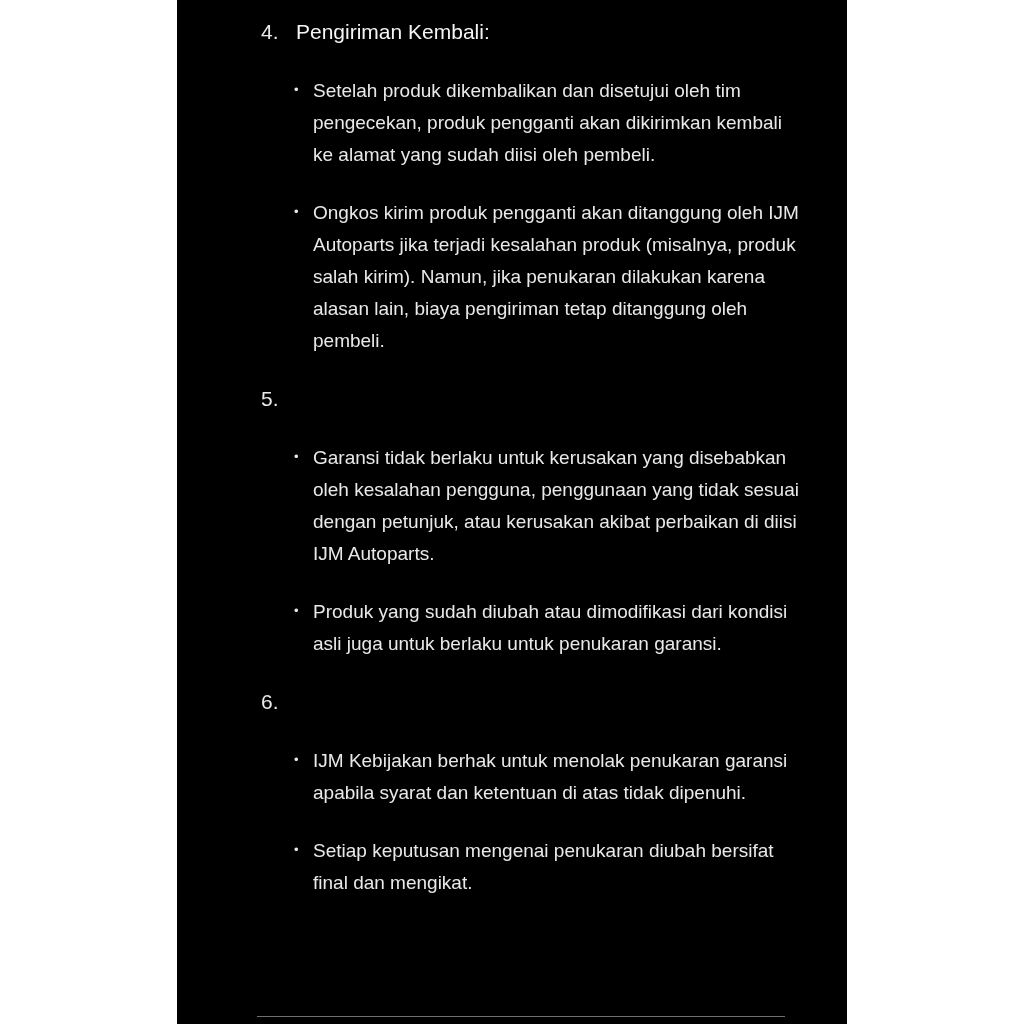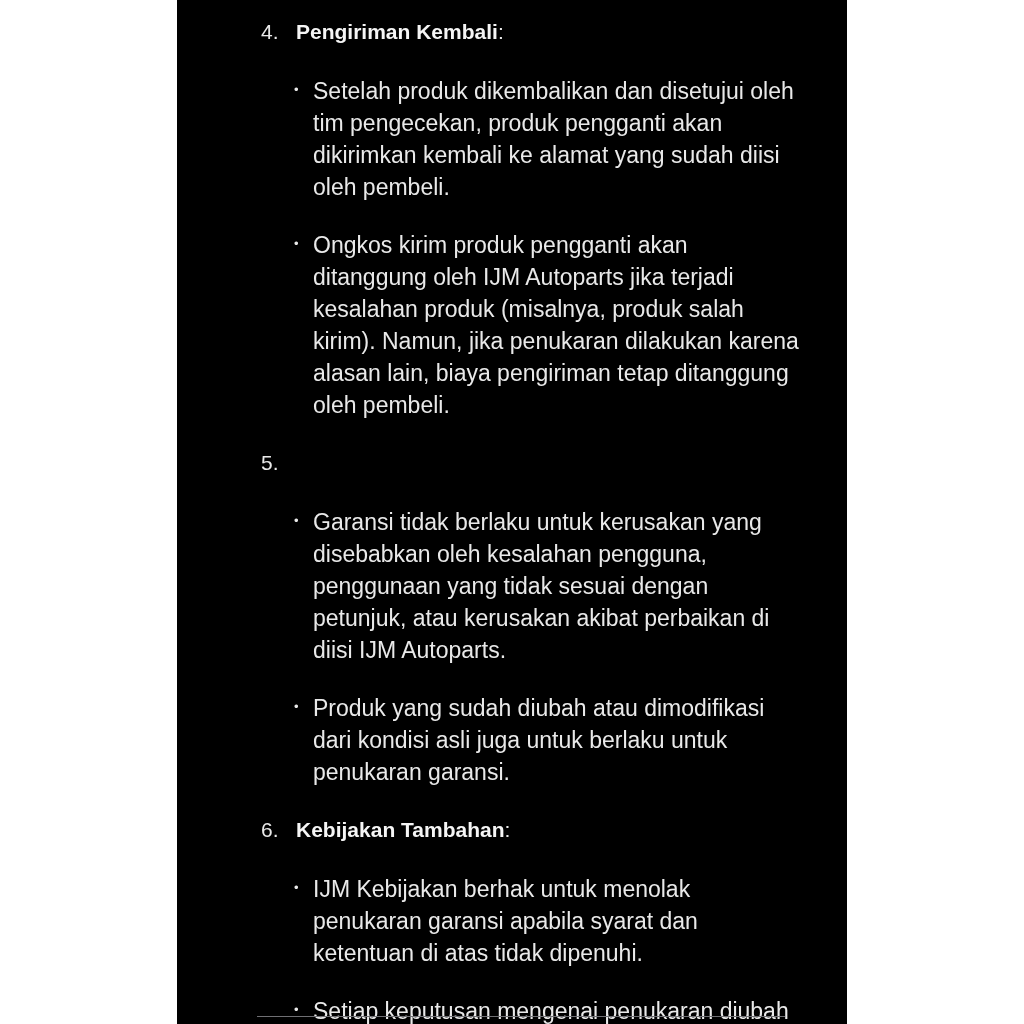--- a/index.html
+++ b/index.html
@@ -36,21 +36,21 @@
     font-weight:400;
     color:var(--heading);
     margin:0 0 27px 0;
   }
   .heading .num{
     flex:none;
     width:35px;
     color:var(--text);
   }
   .heading .title{
-    font-weight:700;
+    font-weight:400;
     color:var(--heading);
   }
   .heading .colon{
     font-weight:400;
     color:var(--text);
   }
   .bullets{padding-left:33px;}
   .bullet{
     display:flex;
     margin-bottom:26px;
@@ -58,21 +58,21 @@
   .bullet .dot{
     flex:none;
     width:19px;
     font-size:13px;
     line-height:32px;
     color:var(--text);
     transform:translateY(-1px);
   }
   .bullet .btext{
     flex:1;
-    font-size:23px;
+    font-size:19px;
     line-height:32px;
     color:var(--text);
     max-width:490px;
   }
   .bottom-divider{
     position:absolute;
     left:80px;
     bottom:7px;
     width:528px;
     height:1px;
@@ -115,21 +115,20 @@
   <div class="bullet">
     <span class="dot">•</span>
     <span class="btext">Produk yang sudah diubah atau dimodifikasi dari kondisi asli juga untuk berlaku untuk penukaran garansi.</span>
   </div>
 </div>
   </section>
 
   <section class="section">
     <h2 class="heading">
       <span class="num">6.</span>
-      <span class="title-wrap"><span class="title">Kebijakan Tambahan</span><span class="colon">:</span></span>
     </h2>
     <div class="bullets">
   <div class="bullet">
     <span class="dot">•</span>
     <span class="btext">IJM Kebijakan berhak untuk menolak penukaran garansi apabila syarat dan ketentuan di atas tidak dipenuhi.</span>
   </div>
 
   <div class="bullet">
     <span class="dot">•</span>
     <span class="btext">Setiap keputusan mengenai penukaran diubah bersifat final dan mengikat.</span>

